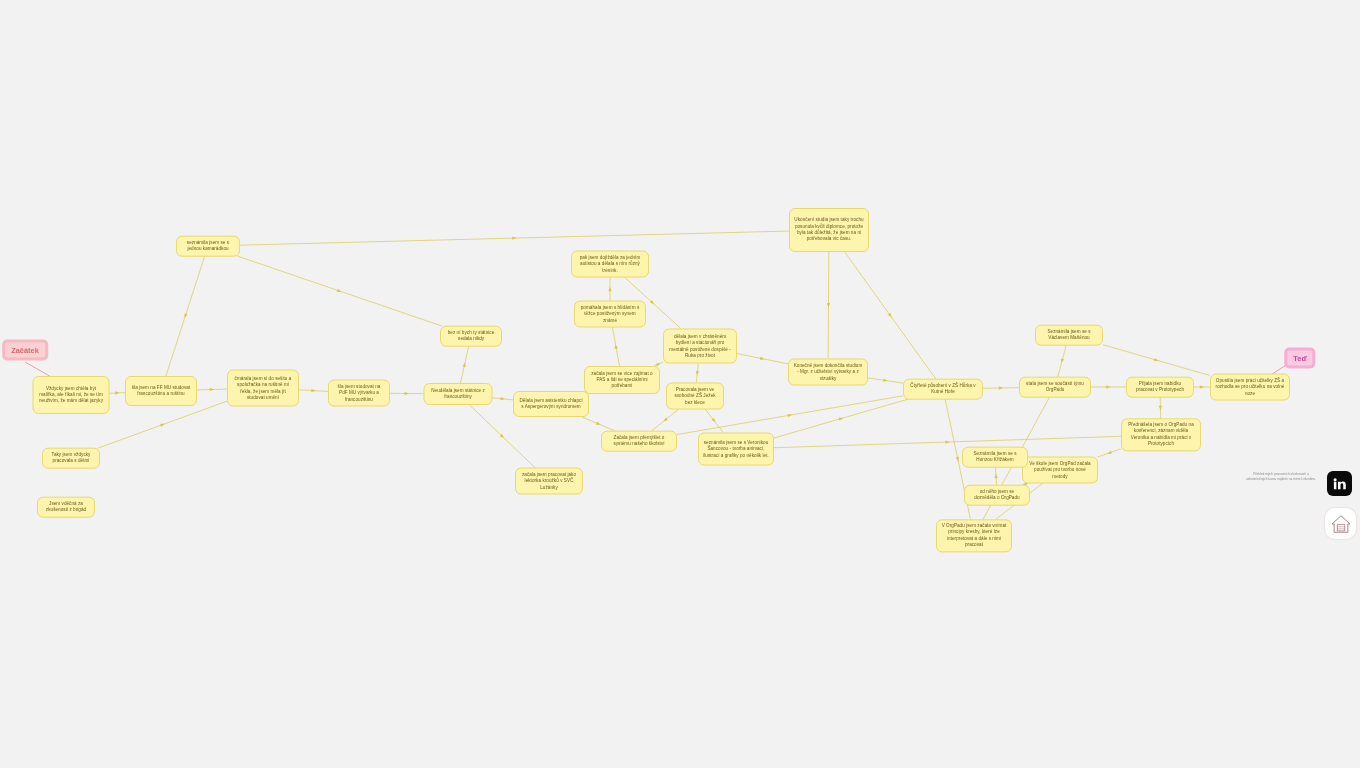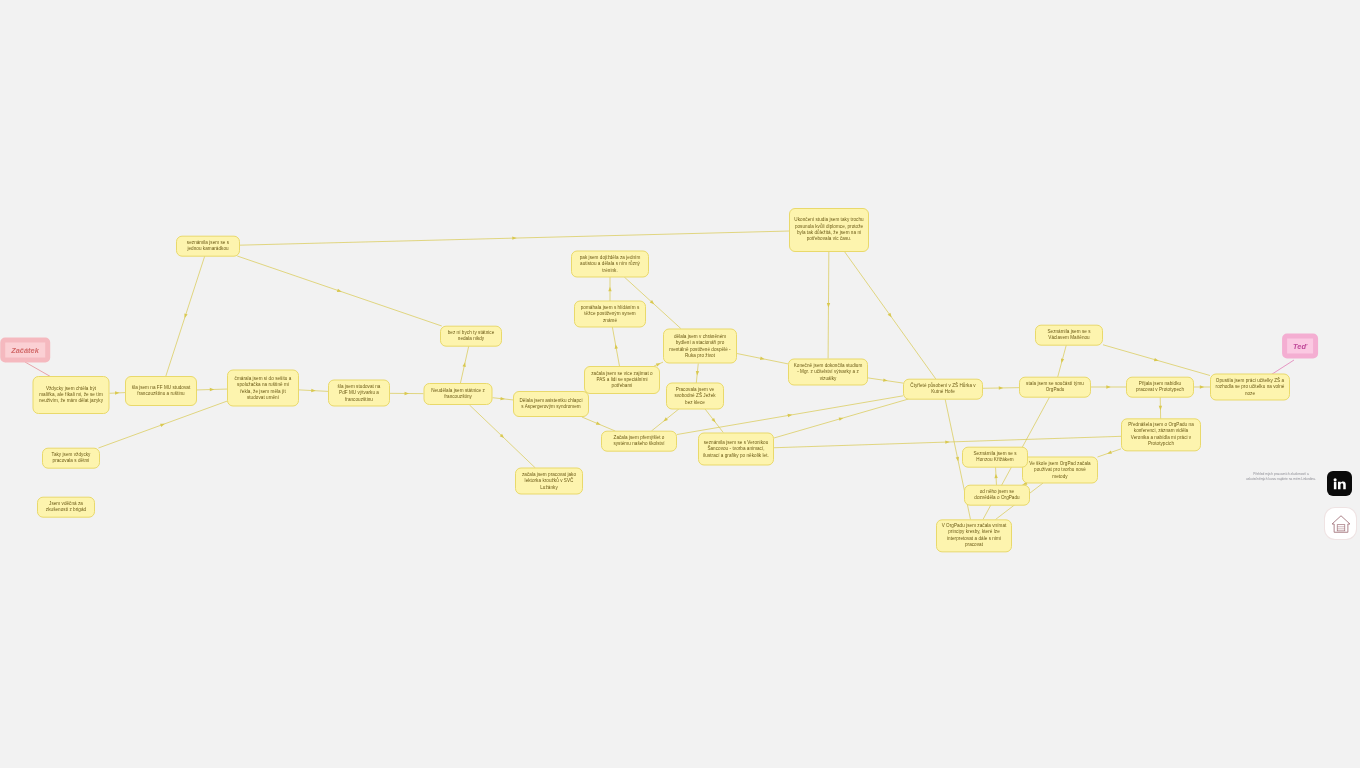--- a/index.html
+++ b/index.html
@@ -26,29 +26,29 @@
     display:flex;align-items:center;justify-content:center;
     letter-spacing:.05px;
     transform:translate(-50%,-50%);
   }
   .node-txt{display:block;width:100%;}
 
   .tag{
     position:absolute;
     box-sizing:border-box;
     background:#fbd3dc;
-    border:5px solid #b91c1c;
+    border:3px solid #b91c1c;
     border-radius:5px;
     color:#c0496c;
     font-size:7.4px;
     font-weight:bold;
     padding:3px 6px;
     text-align:center;
     transform:translate(-50%,-50%);
-    display:flex;align-items:center;justify-content:center;font-style:italic;
+    display:flex;align-items:center;justify-content:center;
   }
   .tag.start{background:#fbd0d4;border-color:#f5b9bf;color:#d26a6a;}
   .tag.now{background:#fbc9e2;border-color:#f4aed2;color:#c0499a;}
 
   #footnote{
     position:absolute;left:1243px;top:472px;width:76px;
     font-size:3.2px;line-height:1.5;color:#8a8a92;text-align:center;
     letter-spacing:.02px;
   }
   #li-badge{
@@ -244,21 +244,21 @@
       </div>
       <div class="node" style="left: 974px; top: 536px; width: 76px; min-height: 33px;">
         <span class="node-txt">V OrgPadu jsem začala vnímat principy kresby, které lze interpretovat a dále s nimi pracovat</span>
       </div>
     </div>
 
   <div class="tag start" style="left:25px;top:350px;">
     <span>Začátek</span>
   </div>
 
-  <div class="tag now" style="left:1300px;top:346px;">
+  <div class="tag now" style="left:1300px;top:358px;">
     <span>Teď</span>
   </div>
 
   <div id="footnote">Přehled mých pracovních zkušeností a uskutečněných kurzů najdete na mém Linkedinu.</div>
 
   <div id="li-badge">
     <svg width="15" height="15" viewBox="0 0 24 24" aria-hidden="true">
       <path fill="#ffffff" d="M4.98 3.5a2.5 2.5 0 1 1 0 5 2.5 2.5 0 0 1 0-5zM3 9h4v12H3V9zm7 0h3.8v1.7h.05c.53-.95 1.82-1.95 3.75-1.95C21.4 8.75 22 11 22 14.1V21h-4v-6.1c0-1.46-.03-3.35-2.05-3.35-2.05 0-2.36 1.6-2.36 3.25V21h-4V9z"></path>
     </svg>
   </div>

